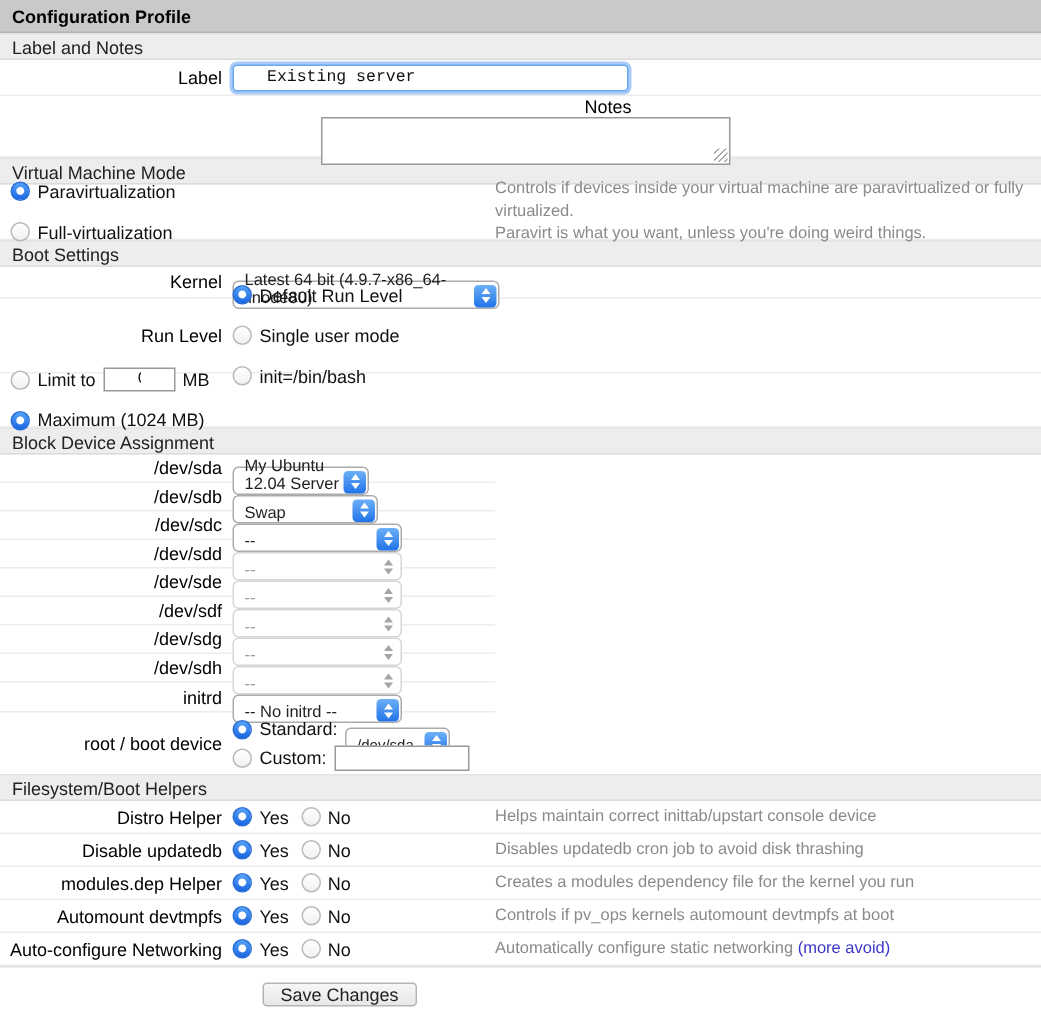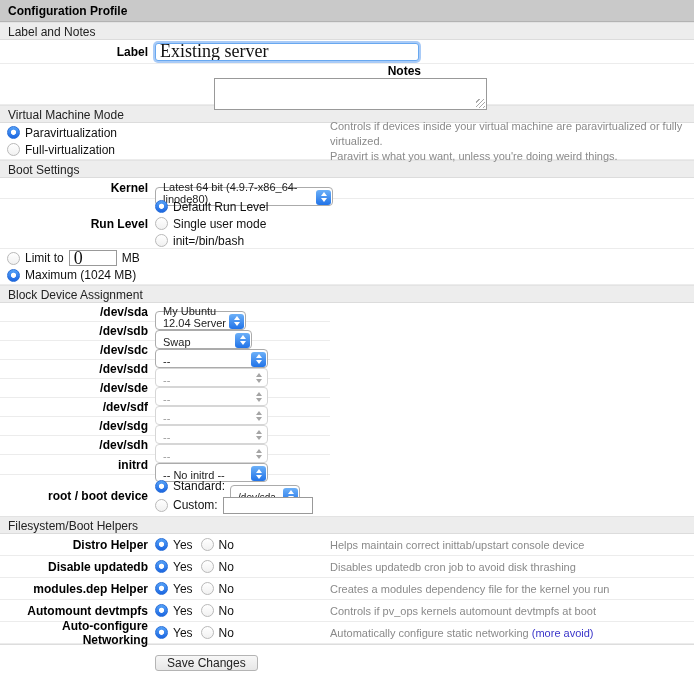--- a/index.html
+++ b/index.html
@@ -13,31 +13,31 @@
   .main-header {
     height:22px; background:#c9c9c9; border-bottom:1px solid #b3b3b3;
     font-weight:bold; font-size:12px; padding:4px 8px; color:#000;
   }
   .section-header {
     height:18px; background:#ededed; border-top:1px solid #e3e3e3;
     border-bottom:1px solid #dcdcdc; padding:2px 8px; font-size:12px; color:#222;
   }
   
   .row { display:flex; align-items:center; position:relative; border-bottom:1px solid #ececec; }
-  .lbl { width:148px; flex:none; text-align:right; font-weight:bold; padding-right:0; font-size:12px; color:#000; }
+  .lbl { width:148px; flex:none; text-align:right; font-weight:normal; padding-right:0; font-size:12px; color:#000; }
   .ctl { margin-left:7px; }
   .help {
     position:absolute; left:330px; top:50%; transform:translateY(-50%);
     width:360px; color:#8a8a8a; font-size:11px; line-height:1.35;
   }
   .help a, .morelink { color:#3a35c9; text-decoration:none; cursor:pointer; }
   
   .txt {
-    height:18px; border:1px solid #999; border-radius:2px; font-family:Liberation Serif, serif;
-    font-size:18px; padding:0 4px; color:#111; background:#fff;
+    height:18px; border:1px solid #999; border-radius:2px; font-family:Liberation Mono, monospace;
+    font-size:11px; padding:0 22px; color:#111; background:#fff;
   }
   .txt.focused {
     border:1px solid #68a8f0; border-radius:3px;
     box-shadow:0 0 0 2px rgba(98,160,240,.55);
   }
   .ta-wrap { position:relative; display:inline-block; }
   textarea.ta {
     width:273px; height:32px; border:1px solid #999; resize:none;
     font-family:inherit; font-size:12px; padding:2px 4px; display:block;
   }
@@ -78,28 +78,28 @@
   .row-label { height:24px; }
   .row-notes { height:41px;flex-direction:column; }
   .row-vmmode { height:37px; }
   .row-kernel { height:21px; }
   .row-runlevel { height:50px; }
   .row-memory { height:36px; }
   .brow { width:330px; height:19px; display:flex; align-items:center; border-bottom:1px solid #ececec; }
   .brow.initrd { height:20px; }
   .row-rootdev { height:41px; border-bottom:none; }
   .hrow { height:22px; }
-  .stack { display:flex; flex-direction:column; justify-content:center; gap:1px; }
+  .stack { display:flex; flex-direction:column; justify-content:center; gap:11px; }
   .inline { display:flex; align-items:center; gap:5px; }
   
   .footer { border-top:1px solid #ddd; padding:10px 0 0 155px; }
   .save-btn {
     font-family:inherit; font-size:12px; color:#222;
     background:linear-gradient(#f7f7f7,#e7e7e7); border:1px solid #b4b4b4;
-    border-radius:3px; padding:0 11px; cursor:pointer;
+    border-radius:3px; padding:0 11px; cursor:pointer;margin-left:20px;
   }
 </style>
 </head>
 <body>
 
 <div class="main-header">Configuration Profile</div>
 
 <div class="section-header">Label and Notes</div>
 
 <div class="row row-label">

